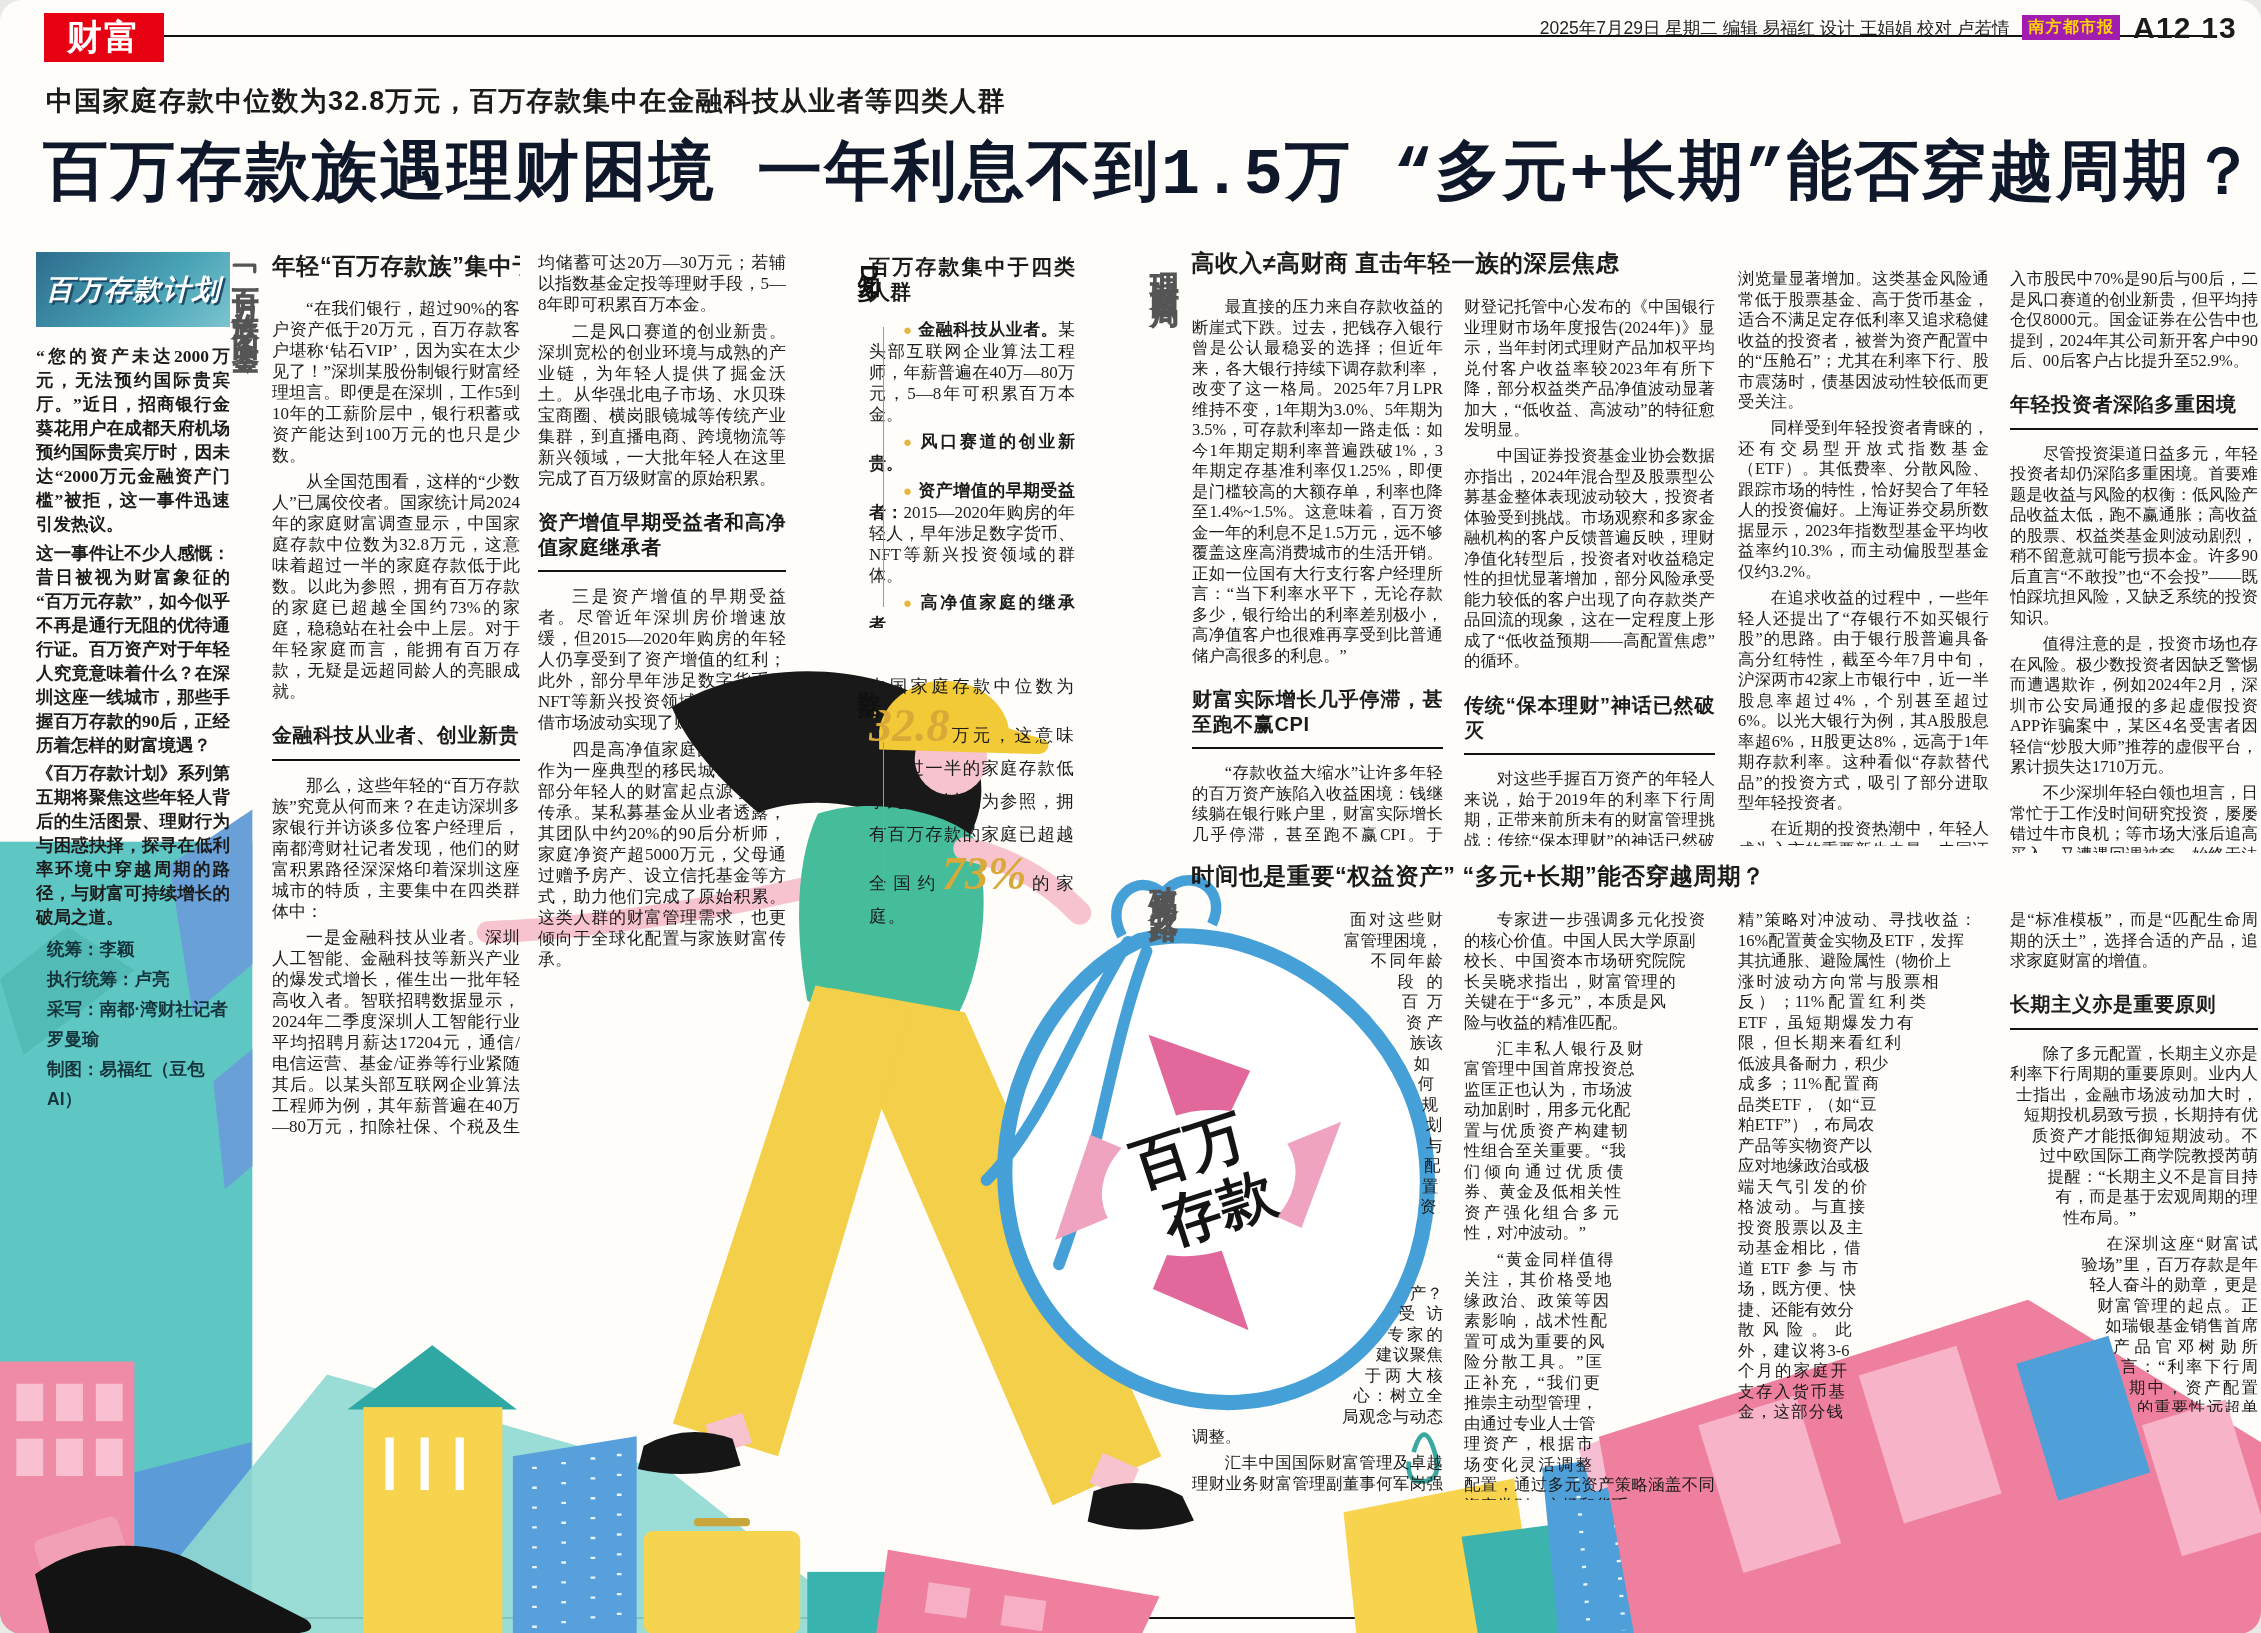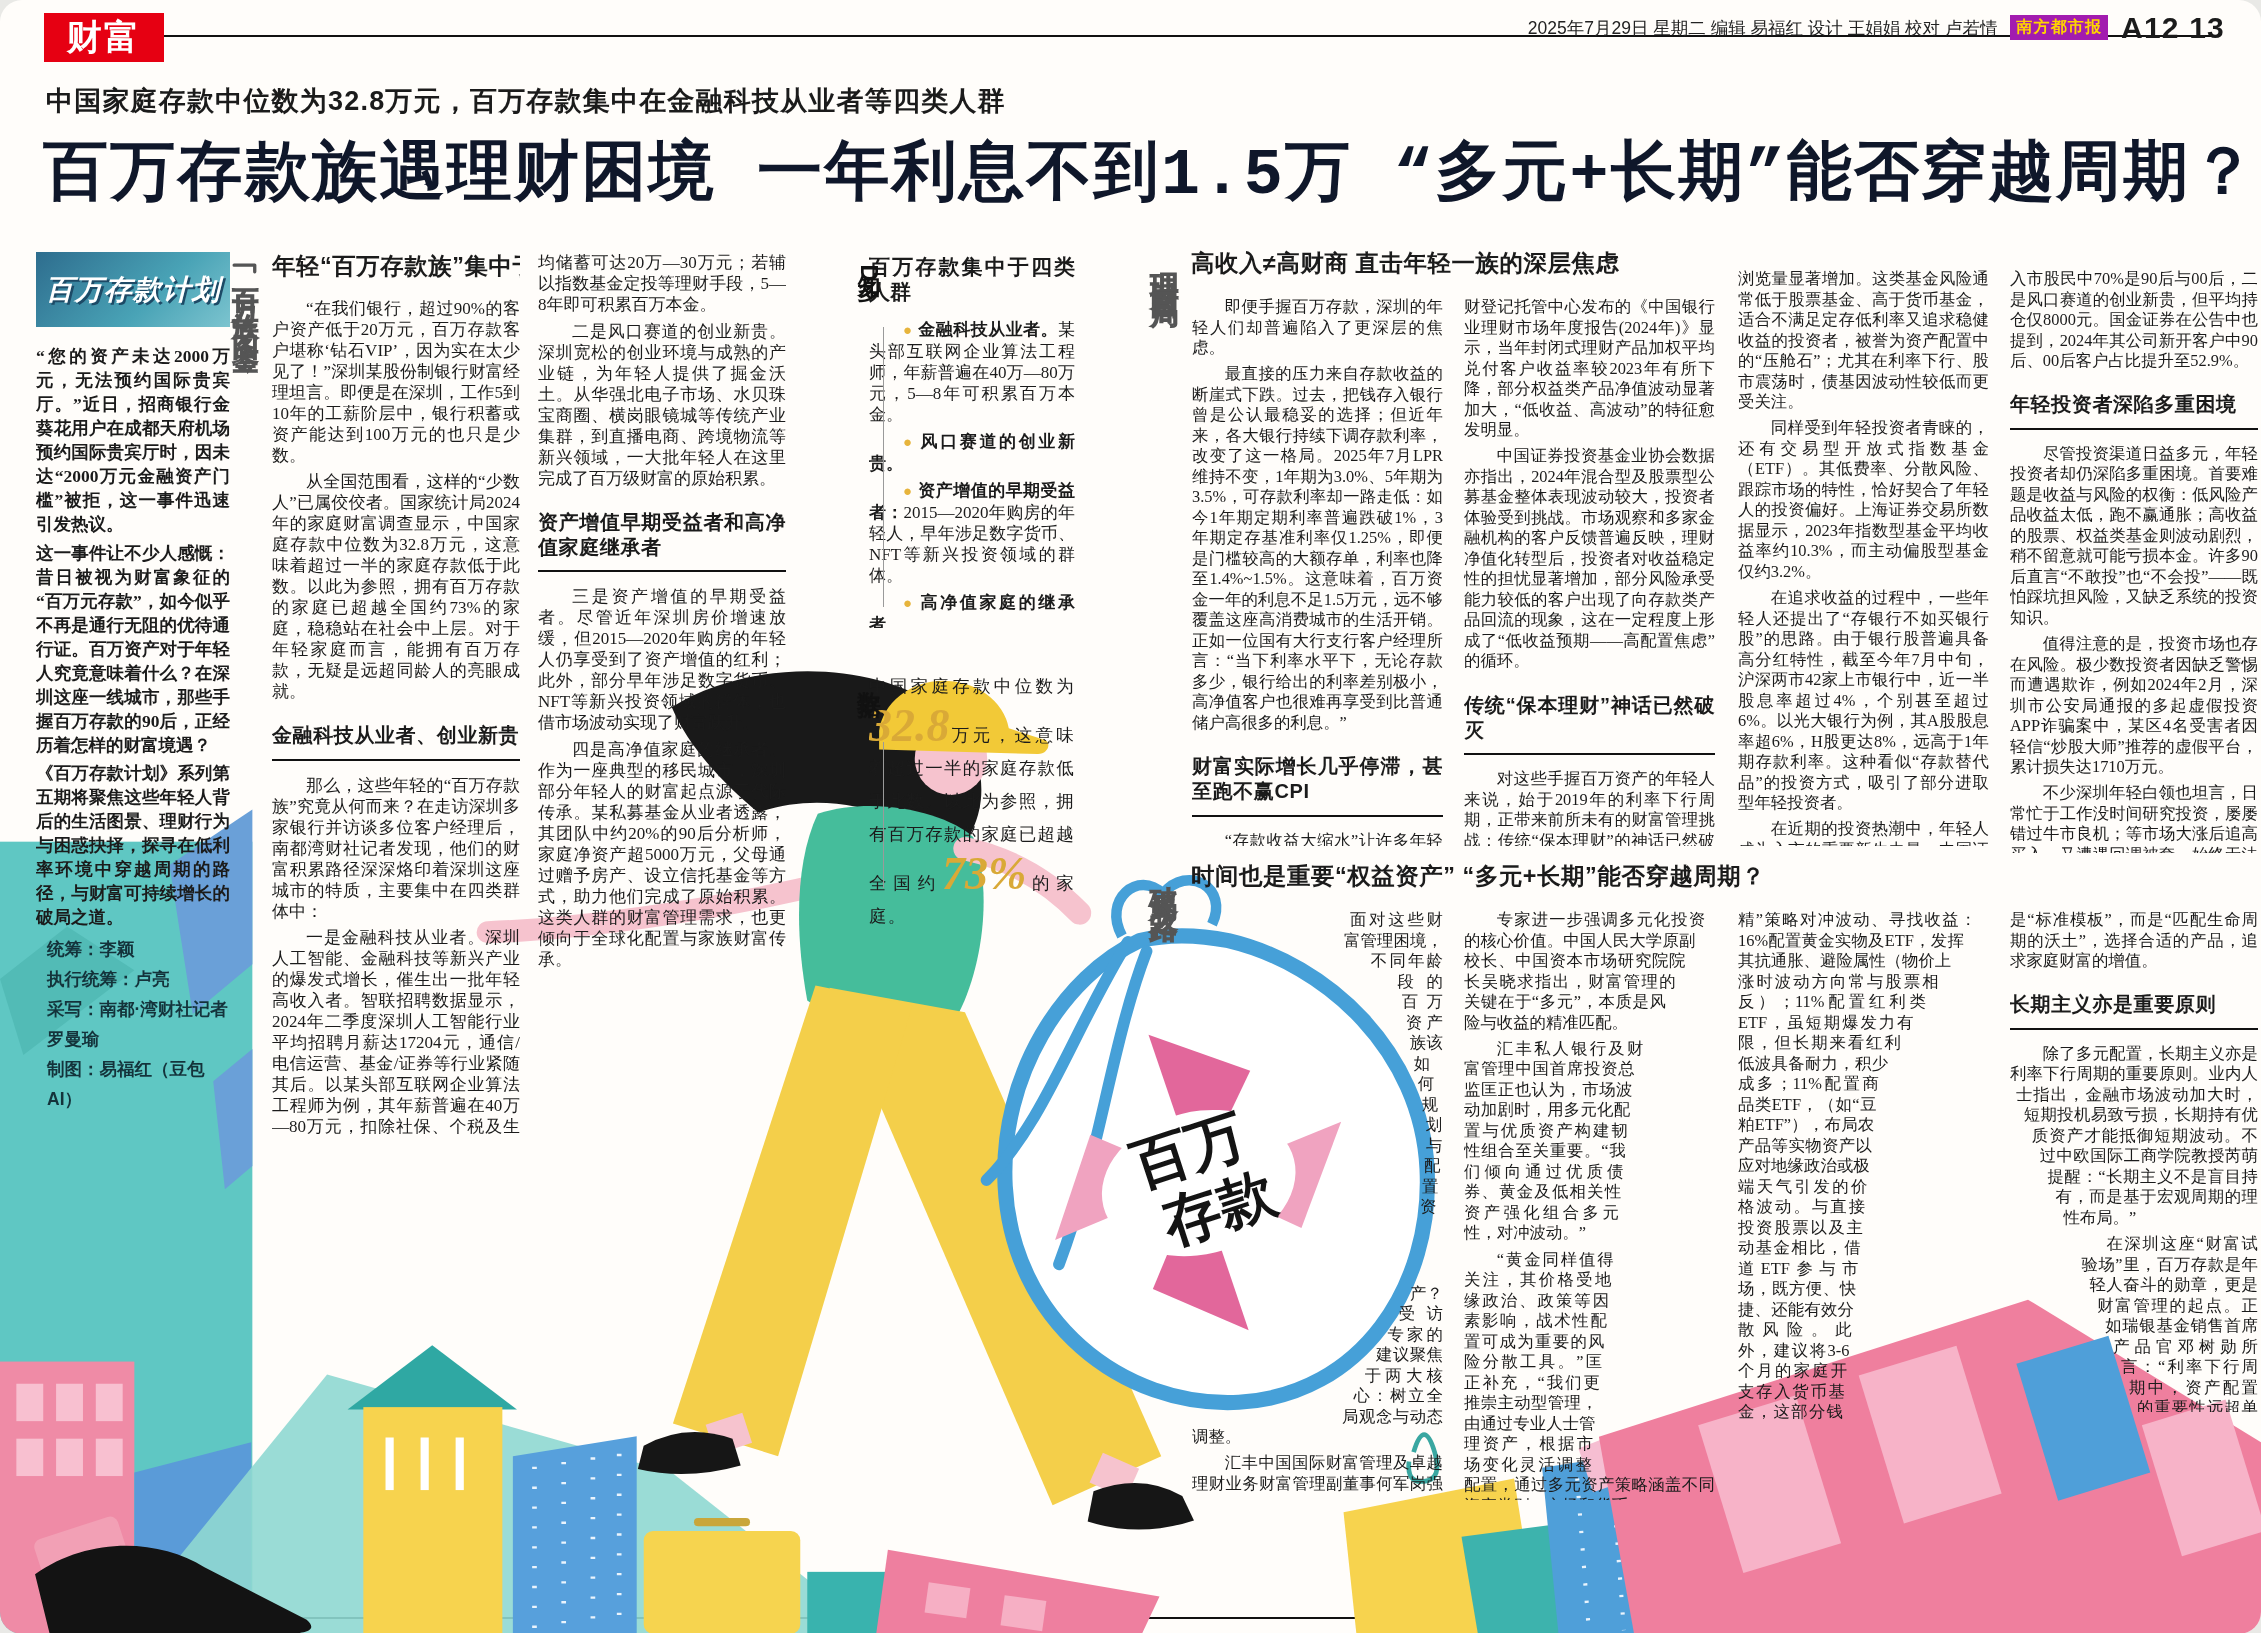--- a/index.html
+++ b/index.html
@@ -4,21 +4,21 @@
 <style>
   html,body{margin:0;padding:0;background:#e9e9e6;}
   .page{position:relative;width:2261px;height:1634px;background:#fffdfa;overflow:hidden;
         font-family:"Liberation Serif","DejaVu Serif",serif;color:#1b1b1b;border-radius:22px;}
   .abs{position:absolute;}
   
   .mast-box{left:44px;top:13px;width:120px;height:49px;background:#e60012;color:#fff;
             display:flex;align-items:center;justify-content:center;font-family:"Liberation Sans",sans-serif;
             font-weight:900;font-size:35px;letter-spacing:2.3px;z-index:5;}
   .mast-rule{left:162px;top:35px;width:2055px;height:1.8px;background:#111;}
-  .mast-right{top:10.5px;right:36px;display:flex;align-items:center;gap:13px;z-index:5;}
+  .mast-right{top:10.5px;right:24px;display:flex;align-items:center;gap:13px;z-index:5;}
   .dateline{font-family:"Liberation Sans",sans-serif;font-size:17.5px;color:#222;}
   .paper-badge{background:#a21caf;color:#ffd400;font-family:"Liberation Sans",sans-serif;
                font-weight:900;font-size:16px;padding:2.3px 5.8px;letter-spacing:1.2px;}
   .page-no{font-family:"Liberation Sans",sans-serif;font-weight:900;font-size:30px;letter-spacing:1.2px;}
   .kicker{left:46px;top:83px;font-family:"Liberation Sans",sans-serif;font-weight:700;
           font-size:27px;letter-spacing:1.2px;white-space:nowrap;}
   .headline{left:43px;top:127px;font-family:Liberation Mono, monospace;font-weight:900;
             font-size:65px;letter-spacing:2.3px;white-space:nowrap;color:#0f172a;}
   
   .col{position:absolute;text-align:justify;font-size:17px;line-height:21px;overflow:hidden;z-index:3;}
@@ -223,21 +223,20 @@
   </div>
   <div class="vlabel vsolid" style="left:853px;top:672px">数据</div>
   <div class="vline" style="left:883px;top:742px;height:146px"></div>
   <div class="col databox" style="left:869px;top:670px;width:206px;height:257px">
     <span>中国家庭存款中位数为</span><span class="bignum">32.8</span><span>万元，这意味着超过一半的家庭存款低于此数。以此为参照，拥有百万存款的家庭已超越全国约</span><span class="bignum">73%</span><span>的家庭。</span>
   </div>
 
   <div class="vlabel vhollow" style="left:1145px;top:251px">理财困局</div>
   <div class="abs colhead" style="left:1191px;top:249px;z-index:3">高收入≠高财商 直击年轻一族的深层焦虑</div>
   <div class="col rcol" style="left:1192px;top:297px;width:251px;height:549px">
-    <p>即便手握百万存款，深圳的年轻人们却普遍陷入了更深层的焦虑。</p>
     <p>最直接的压力来自存款收益的断崖式下跌。过去，把钱存入银行曾是公认最稳妥的选择；但近年来，各大银行持续下调存款利率，改变了这一格局。2025年7月LPR维持不变，1年期为3.0%、5年期为3.5%，可存款利率却一路走低：如今1年期定期利率普遍跌破1%，3年期定存基准利率仅1.25%，即便是门槛较高的大额存单，利率也降至1.4%~1.5%。这意味着，百万资金一年的利息不足1.5万元，远不够覆盖这座高消费城市的生活开销。正如一位国有大行支行客户经理所言：“当下利率水平下，无论存款多少，银行给出的利率差别极小，高净值客户也很难再享受到比普通储户高很多的利息。”</p>
     <div class="subhead">财富实际增长几乎停滞，甚至跑不赢CPI</div>
     <p>“存款收益大缩水”让许多年轻的百万资产族陷入收益困境：钱继续躺在银行账户里，财富实际增长几乎停滞，甚至跑不赢CPI。于是，不少年轻人开始将目光转向银行理财、基金等其他投资渠道。</p>
 
   </div>
   <div class="col rcol" style="left:1464px;top:297px;width:251px;height:549px">
     <p class="noind">财登记托管中心发布的《中国银行业理财市场年度报告(2024年)》显示，当年封闭式理财产品加权平均兑付客户收益率较2023年有所下降，部分权益类产品净值波动显著加大，“低收益、高波动”的特征愈发明显。</p>
     <p>中国证券投资基金业协会数据亦指出，2024年混合型及股票型公募基金整体表现波动较大，投资者体验受到挑战。市场观察和多家金融机构的客户反馈普遍反映，理财净值化转型后，投资者对收益稳定性的担忧显著增加，部分风险承受能力较低的客户出现了向存款类产品回流的现象，这在一定程度上形成了“低收益预期——高配置焦虑”的循环。</p>
     <div class="subhead">传统“保本理财”神话已然破灭</div>
     <p>对这些手握百万资产的年轻人来说，始于2019年的利率下行周期，正带来前所未有的财富管理挑战：传统“保本理财”的神话已然破灭，理财产品净值化转型后波动加剧，单纯依靠储蓄或固收产品实现财富增值的路径，早已难以为继。</p>

